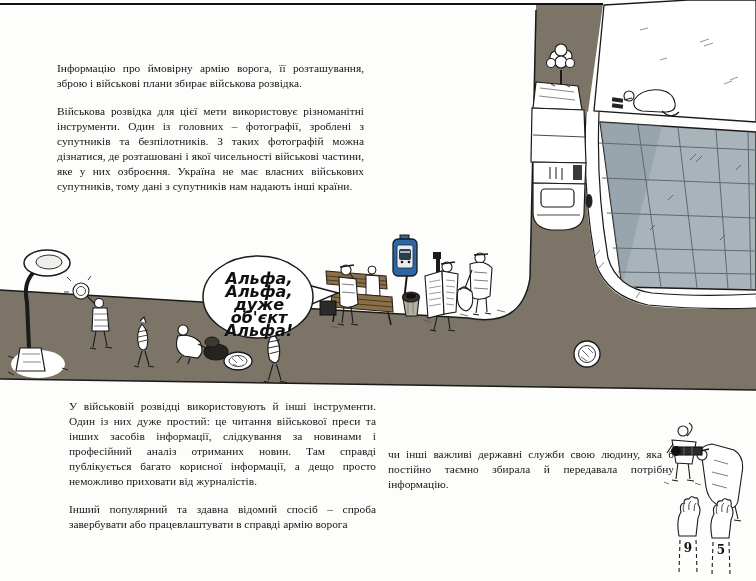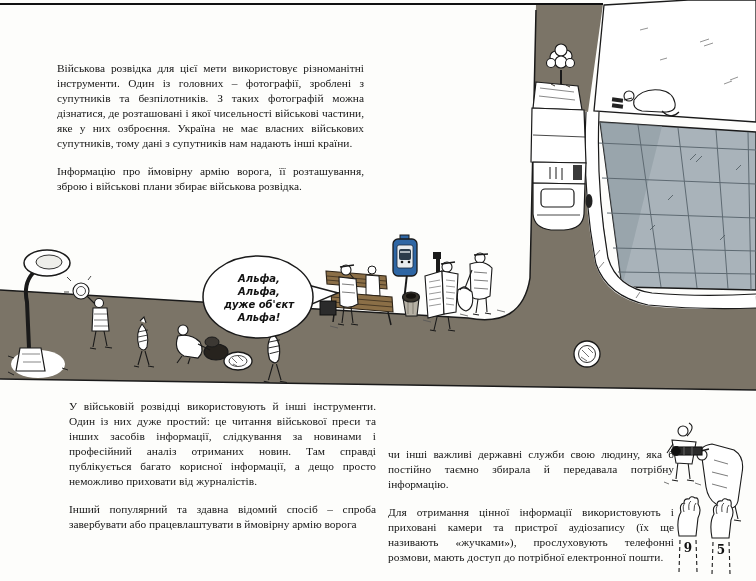--- a/index.html
+++ b/index.html
@@ -7,21 +7,21 @@
         font-family:"Liberation Serif",serif;}
   #art{position:absolute;left:0;top:0;width:756px;height:581px;}
   .textblock{position:absolute;color:#161616;font-size:11.4px;line-height:15px;
              text-align:justify;}
   .textblock p{margin:0 0 13px 0;}
   #top-text{left:57px;top:61px;width:307px;}
   #bl-text{left:69px;top:399px;width:307px;}
   #br-text{left:388px;top:399px;width:286px;margin-top:48px;}
   #bubble-text{position:absolute;left:204px;top:272px;width:110px;
                font-family:"DejaVu Sans",sans-serif;font-style:italic;font-weight:600;
-               font-size:10px;line-height:13px;text-align:center;color:#111;}
+               font-size:16px;line-height:13px;text-align:center;color:#111;}
   #bubble-text span{display:block;}
 </style>
 </head>
 <body>
 
 <div id="page">
 
 <svg id="art" viewBox="0 0 756 581" xmlns="http://www.w3.org/2000/svg">
 
   <g>
@@ -252,32 +252,31 @@
     <text x="688" y="552" font-family="DejaVu Serif, serif" font-size="12" font-weight="bold" fill="#111" text-anchor="middle" stroke="none">9</text>
     <text x="721" y="554" font-family="DejaVu Serif, serif" font-size="12" font-weight="bold" fill="#111" text-anchor="middle" stroke="none">5</text>
   </g>
 
   <g stroke="#555" stroke-width="0.8">
     <path d="M423,320 l8,2 M460,314 l8,2 M497,310 l8,2 M330,326 l8,2"></path>
   </g>
 </svg>
 
 <div id="top-text" class="textblock">
+  <p>Інформацію про ймовірну армію ворога, її розташування, зброю і військові плани збирає військова розвідка.</p>
   <p>Військова розвідка для цієї мети використовує різноманітні інструменти. Один із головних – фотографії, зроблені з супутників та безпілотників. З таких фотографій можна дізнатися, де розташовані і якої чисельності військові частини, яке у них озброєння. Україна не має власних військових супутників, тому дані з супутників нам надають інші країни.</p>
-  <p>Інформацію про ймовірну армію ворога, її розташування, зброю і військові плани збирає військова розвідка.</p>
 </div>
 
 <div id="bl-text" class="textblock">
   <p>У військовій розвідці використовують й інші інструменти. Один із них дуже простий: це читання військової преси та інших засобів інформації, слідкування за новинами і професійний аналіз отриманих новин. Там справді публікується багато корисної інформації, а дещо просто неможливо приховати від журналістів.</p>
-  <p>Інший популярний та здавна відомий спосіб – спроба завербувати або працевлаштувати в ймовірну армію ворога</p>
+  <p>Інший популярний та здавна відомий спосіб – спроба завербувати або працевлаштувати в справді армію ворога</p>
 </div>
 
 <div id="br-text" class="textblock">
   <p>чи інші важливі державні служби свою людину, яка б постійно таємно збирала й передавала потрібну інформацію.</p>
-  <p>Для отримання цінної інформації використовують і приховані камери та пристрої аудіозапису (їх ще називають «жучками»), прослуховують телефонні розмови, мають доступ до потрібної електронної пошти.</p>
 </div>
 
 <div id="bubble-text">
   <span>Альфа,</span>
   <span>Альфа,</span>
   <span>дуже об'єкт</span>
   <span>Альфа!</span>
 </div>
 
 </div>

